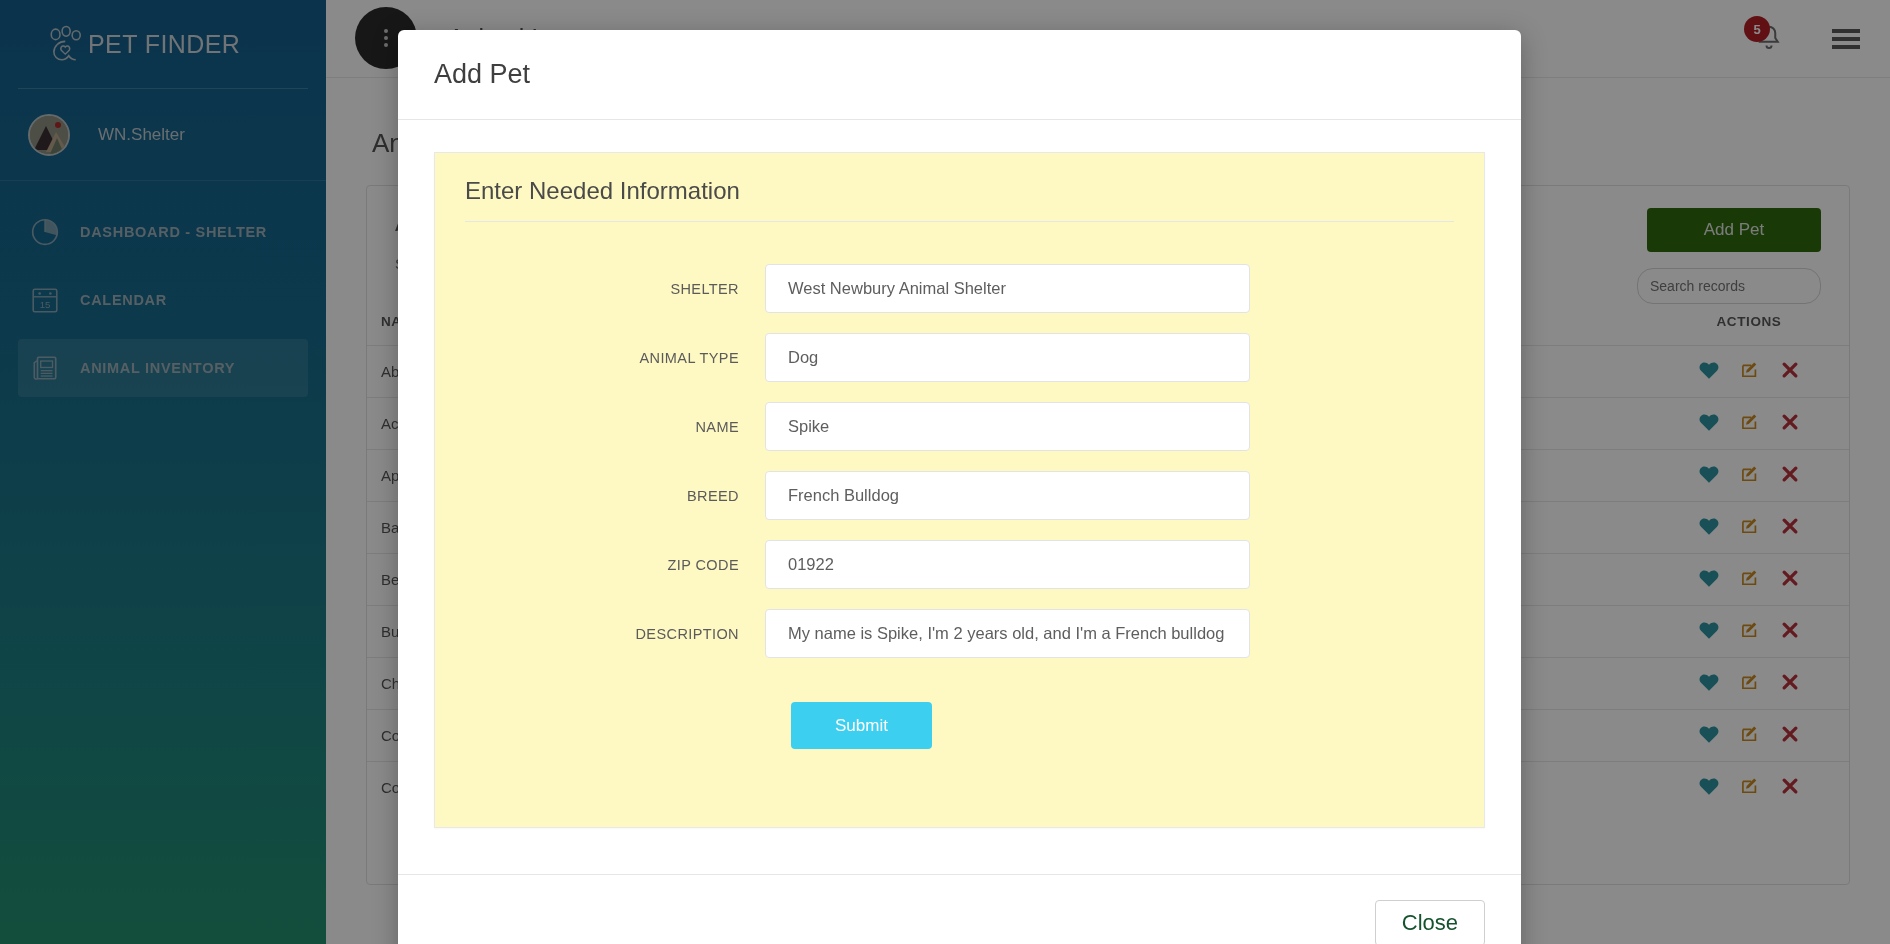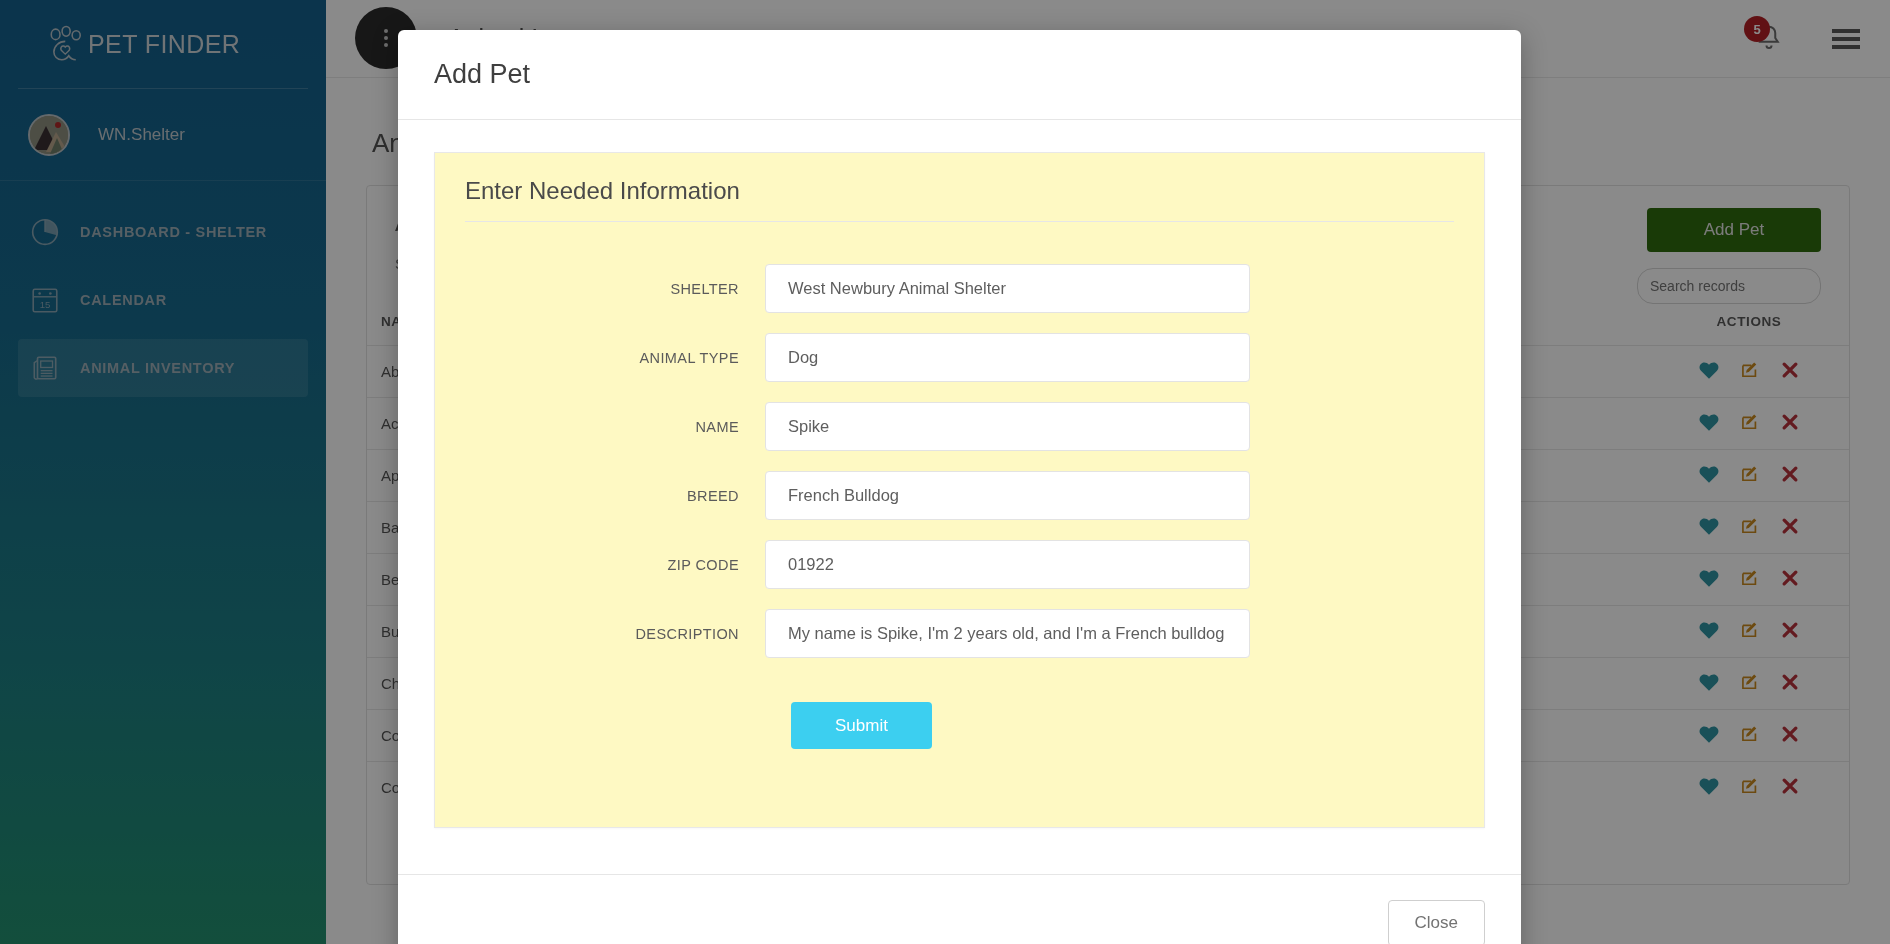--- a/index.html
+++ b/index.html
@@ -202,23 +202,23 @@
     font-size: 17px; cursor: pointer; font-family: inherit;
     margin-left: 26px;
   }
   .modal-footer {
     flex: 0 0 auto; height: 96px;
     border-top: 1px solid #e6e6e6;
     display: flex; align-items: center; justify-content: flex-end;
     padding: 0 36px;
   }
   .btn-close {
-    background: #ffffff; color: #737373;
+    background: #ffffff; color: #14532d;
     border: 1px solid #cfcfcf; border-radius: 4px;
-    height: 46px; padding: 0 26px; font-size: 17px;
+    height: 46px; padding: 0 26px; font-size: 22px;
     cursor: pointer; font-family: inherit;
   }
 </style>
 </head>
 <body>
 
 <div id="app">
 
   <div class="page">
 

